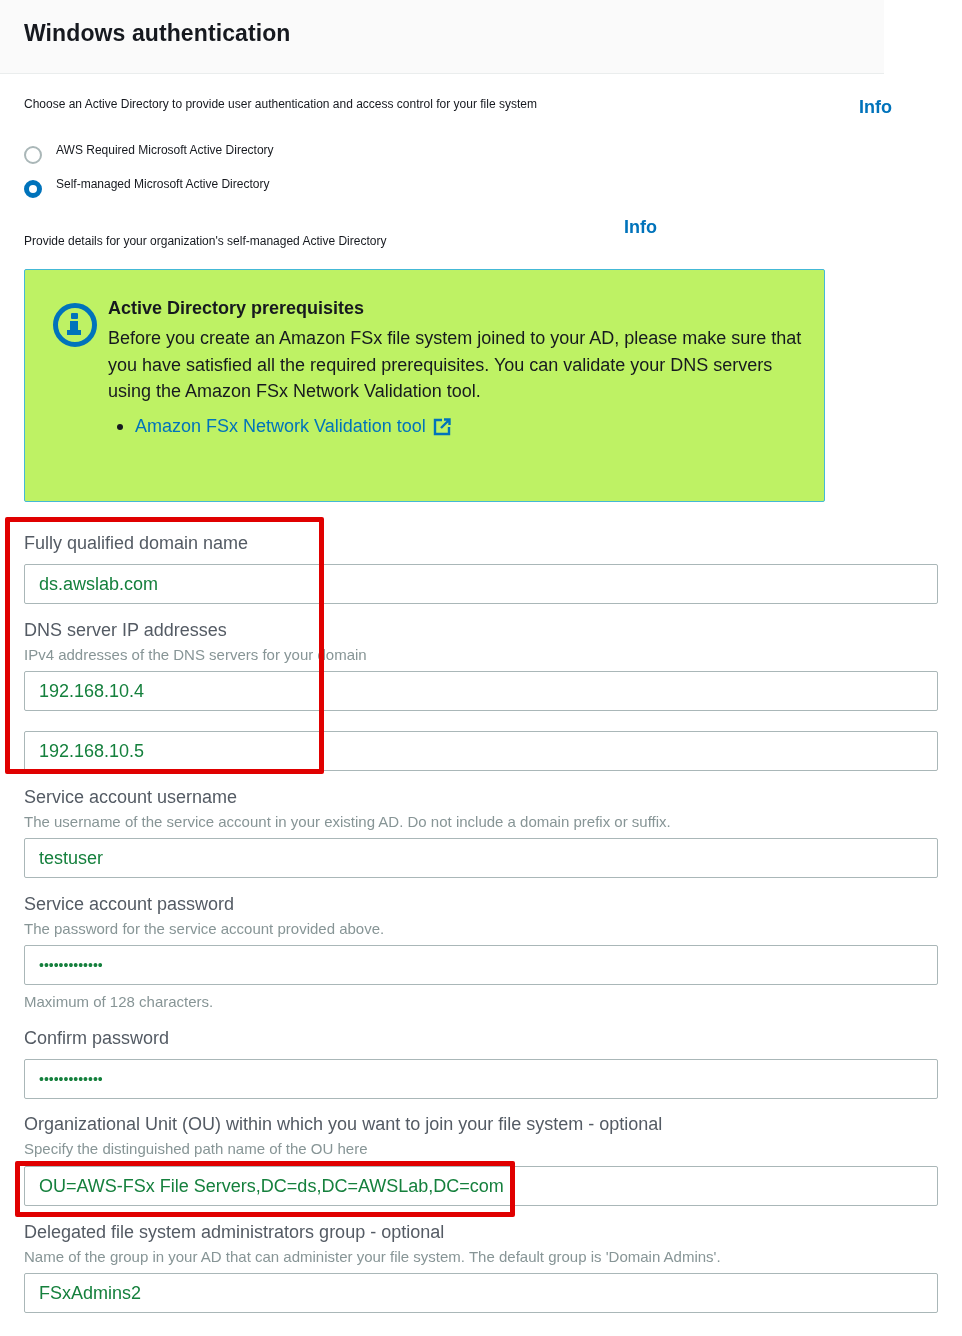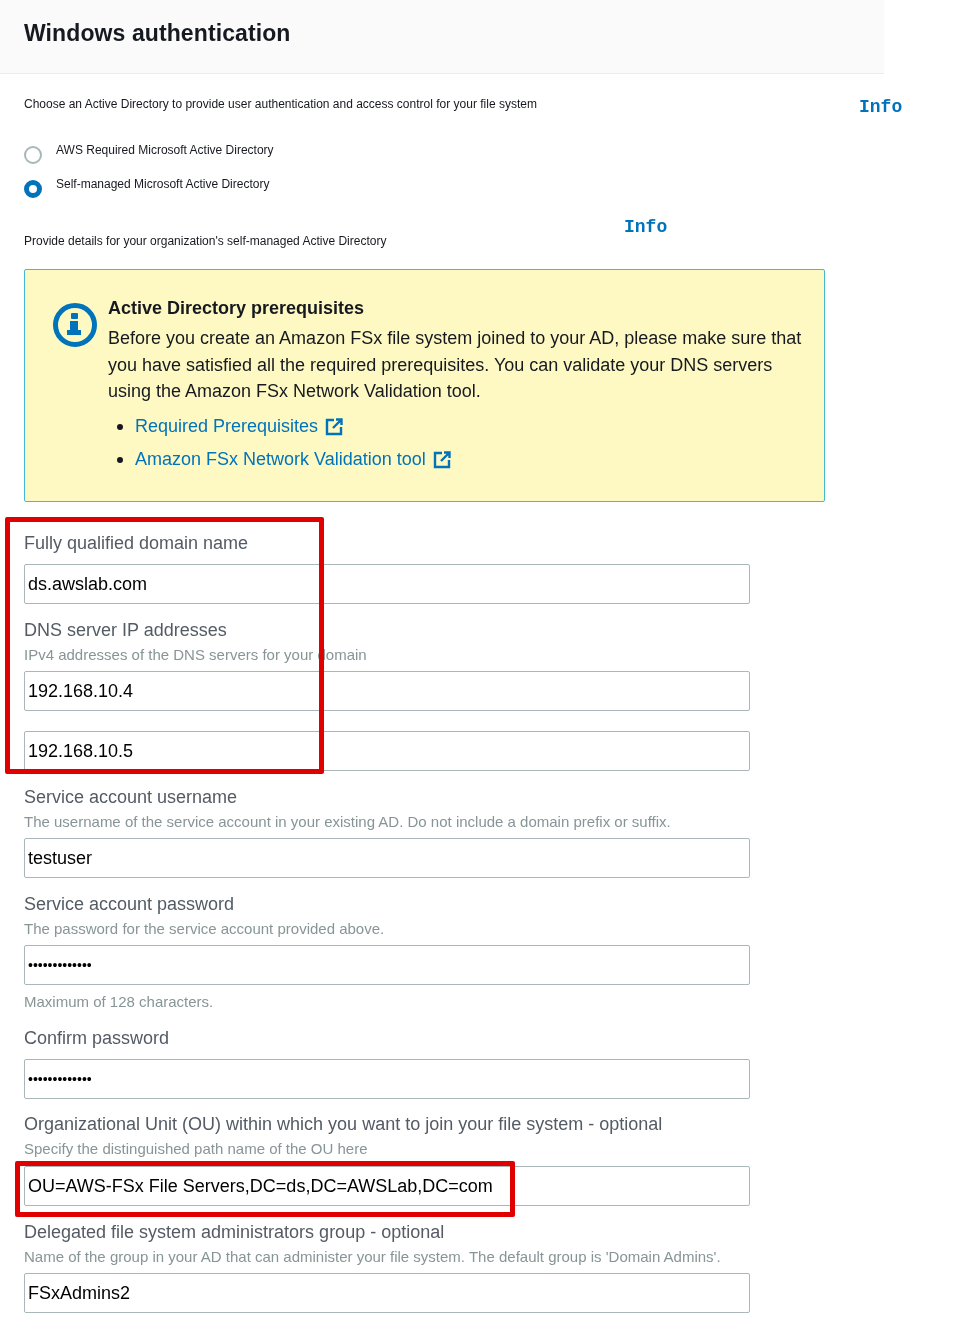--- a/index.html
+++ b/index.html
@@ -10,31 +10,31 @@
     position: absolute; left: 0; top: 0; width: 884px; height: 74px;
     background: #fafafa; border-bottom: 1px solid #eaeded;
   }
   .header-title {
     position: absolute; left: 24px; top: 20px;
     font-size: 23px; font-weight: bold; color: #16191f; letter-spacing: 0.1px;
   }
 
   .abs { position: absolute; }
   .text-main { font-size: 12px; color: #16191f; white-space: nowrap; }
-  .info-link { font-size: 18px; font-weight: bold; color: #0073bb; cursor: pointer; font-family: Liberation Mono, monospace; }
+  .info-link { font-size: 18px; font-weight: bold; color: #0073bb; cursor: pointer; }
 
   .radio {
     position: absolute; width: 18px; height: 18px; border-radius: 50%;
     border: 2px solid #aab7b8; background: #fff;
   }
   .radio.checked { border: 5px solid #0073bb; background: #fff; }
 
   .alert {
     position: absolute; left: 24px; top: 269px; width: 801px; height: 233px;
-    background: #fef9c3; border: 1px solid #44b9d6; border-radius: 2px;
+    background: #bef264; border: 1px solid #44b9d6; border-radius: 2px;
   }
   .alert-icon {
     position: absolute; left: 28px; top: 33px; width: 44px; height: 44px;
     border-radius: 50%; border: 5px solid #0073bb; background: transparent;
   }
   .alert-icon .dot {
     position: absolute; left: 13px; top: 5px; width: 7px; height: 6px; background: #0073bb; border-radius: 1px;
   }
   .alert-icon .stem {
     position: absolute; left: 12px; top: 13px; width: 8px; height: 12px; background: #0073bb;
@@ -45,23 +45,23 @@
   .alert-title { position: absolute; left: 83px; top: 28px; font-size: 18px; font-weight: bold; color: #16191f; white-space: nowrap; }
   .alert-body { position: absolute; left: 83px; top: 55px; width: 700px; font-size: 18px; line-height: 26.5px; color: #16191f; }
   .alert-list { position: absolute; left: 92px; top: 140px; list-style: none; }
   .alert-list li { height: 33px; font-size: 18px; color: #0073bb; white-space: nowrap; display: flex; align-items: center; }
   .bullet { width: 6px; height: 6px; border-radius: 50%; background: #16191f; margin-right: 12px; display: inline-block; }
   .ext-icon { display: inline-block; width: 18px; height: 18px; margin-left: 7px; position: relative; }
 
   .label { position: absolute; left: 24px; font-size: 18px; color: #545b64; white-space: nowrap; }
   .desc { position: absolute; left: 24px; font-size: 15px; color: #879596; white-space: nowrap; }
   .input {
-    position: absolute; left: 24px; width: 726px; height: 40px;
+    position: absolute; left: 24px; width: 914px; height: 40px;
     border: 1px solid #aab7b8; border-radius: 2px; background: #fff;
-    padding: 0 3px; font-size: 18px; color: #000000; line-height: 38px;
+    padding: 0 14px; font-size: 18px; color: #15803d; line-height: 38px;
     font-family: "Liberation Sans", "DejaVu Sans", sans-serif; outline: none;
   }
   .input.pw { letter-spacing: 0px; font-size: 14px; }
 
   .red-box { position: absolute; border: 5px solid #e00000; border-radius: 2px; pointer-events: none; }
 </style>
 </head>
 <body>
 
 <div class="header">
@@ -83,30 +83,20 @@
 
 <div class="alert">
   <div class="alert-icon">
     <div class="dot"></div>
       <div class="stem"></div>
       <div class="base"></div>
   </div>
   <div class="alert-title">Active Directory prerequisites</div>
   <div class="alert-body">Before you create an Amazon FSx file system joined to your AD, please make sure that you have satisfied all the required prerequisites. You can validate your DNS servers using the Amazon FSx Network Validation tool.</div>
   <ul class="alert-list">
-    <li>
-      <span class="bullet"></span>
-      <span>Required Prerequisites</span>
-      <span class="ext-icon">
-        <svg width="18" height="18" viewBox="0 0 18 18">
-            <path d="M9 2H2v14h14V9" fill="none" stroke="#0073bb" stroke-width="2.4"></path>
-            <path d="M11 1.5h5.5V7M16.5 1.5L8 10" fill="none" stroke="#0073bb" stroke-width="2.4"></path>
-          </svg>
-      </span>
-    </li>
     <li>
       <span class="bullet"></span>
       <span>Amazon FSx Network Validation tool</span>
       <span class="ext-icon">
         <svg width="18" height="18" viewBox="0 0 18 18">
             <path d="M9 2H2v14h14V9" fill="none" stroke="#0073bb" stroke-width="2.4"></path>
             <path d="M11 1.5h5.5V7M16.5 1.5L8 10" fill="none" stroke="#0073bb" stroke-width="2.4"></path>
           </svg>
       </span>
     </li>

